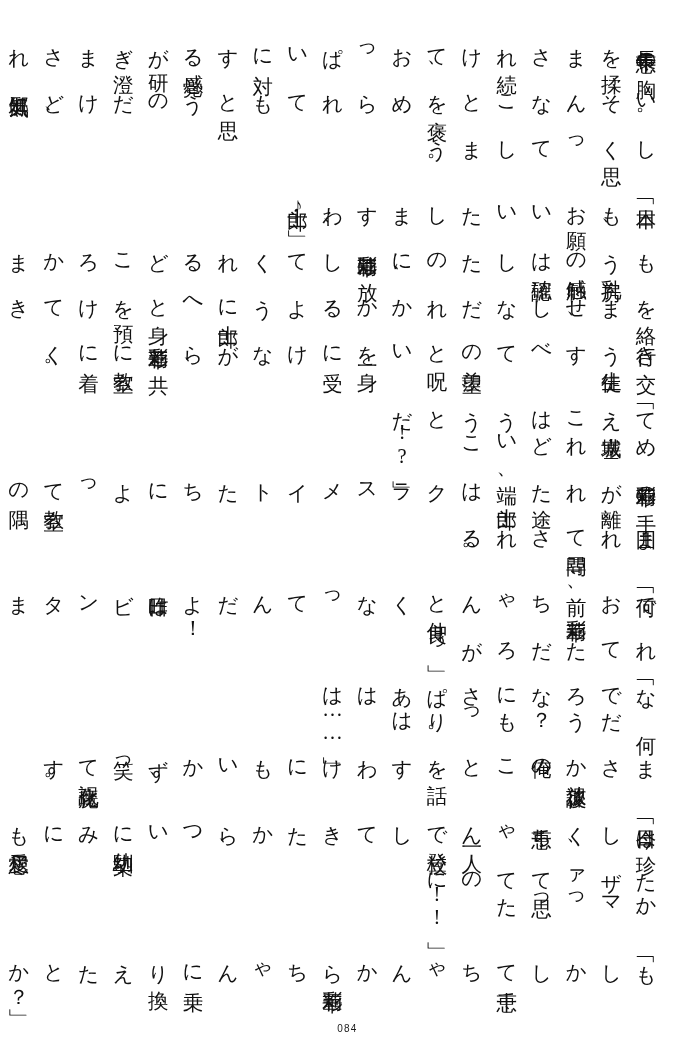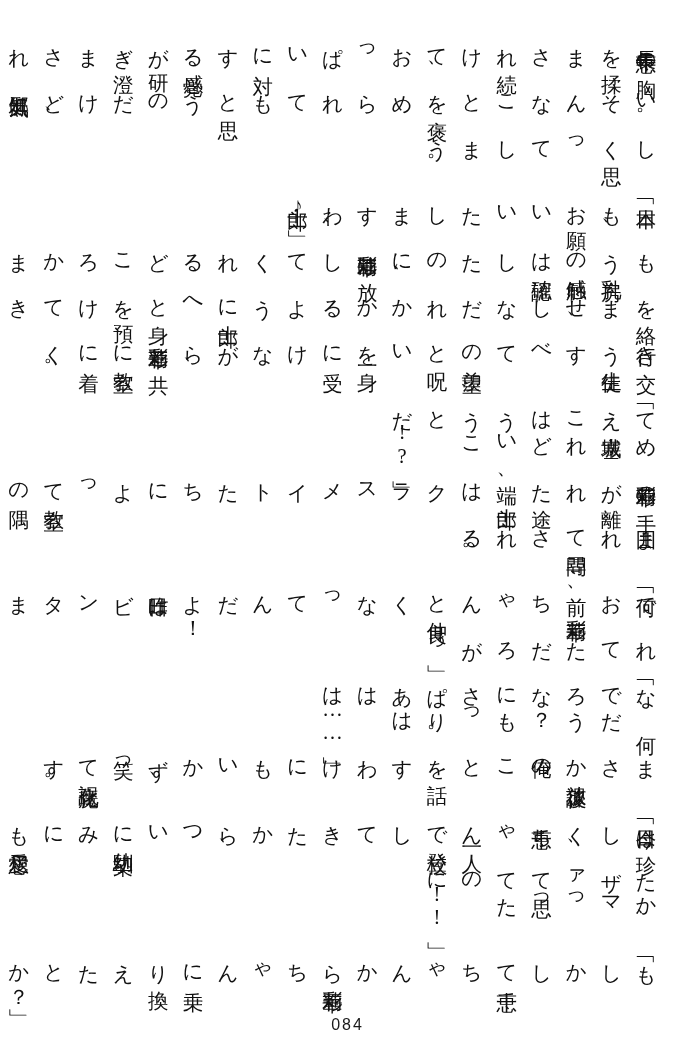--- a/index.html
+++ b/index.html
@@ -53,21 +53,21 @@
   }
   .line.indent {
     padding-top: 20px;
   }
   .page-number {
     position: absolute;
     left: 2px;
     right: 0;
     bottom: 16px;
     text-align: center;
-    font-size: 16px;
+    font-size: 10px;
     letter-spacing: 0.12em;
     font-family: "Liberation Sans", sans-serif;
     color: #1a1a1a;
   }
 </style>
 </head>
 <body>
 
 <div class="page">
   <div class="text-block" id="text-body">

